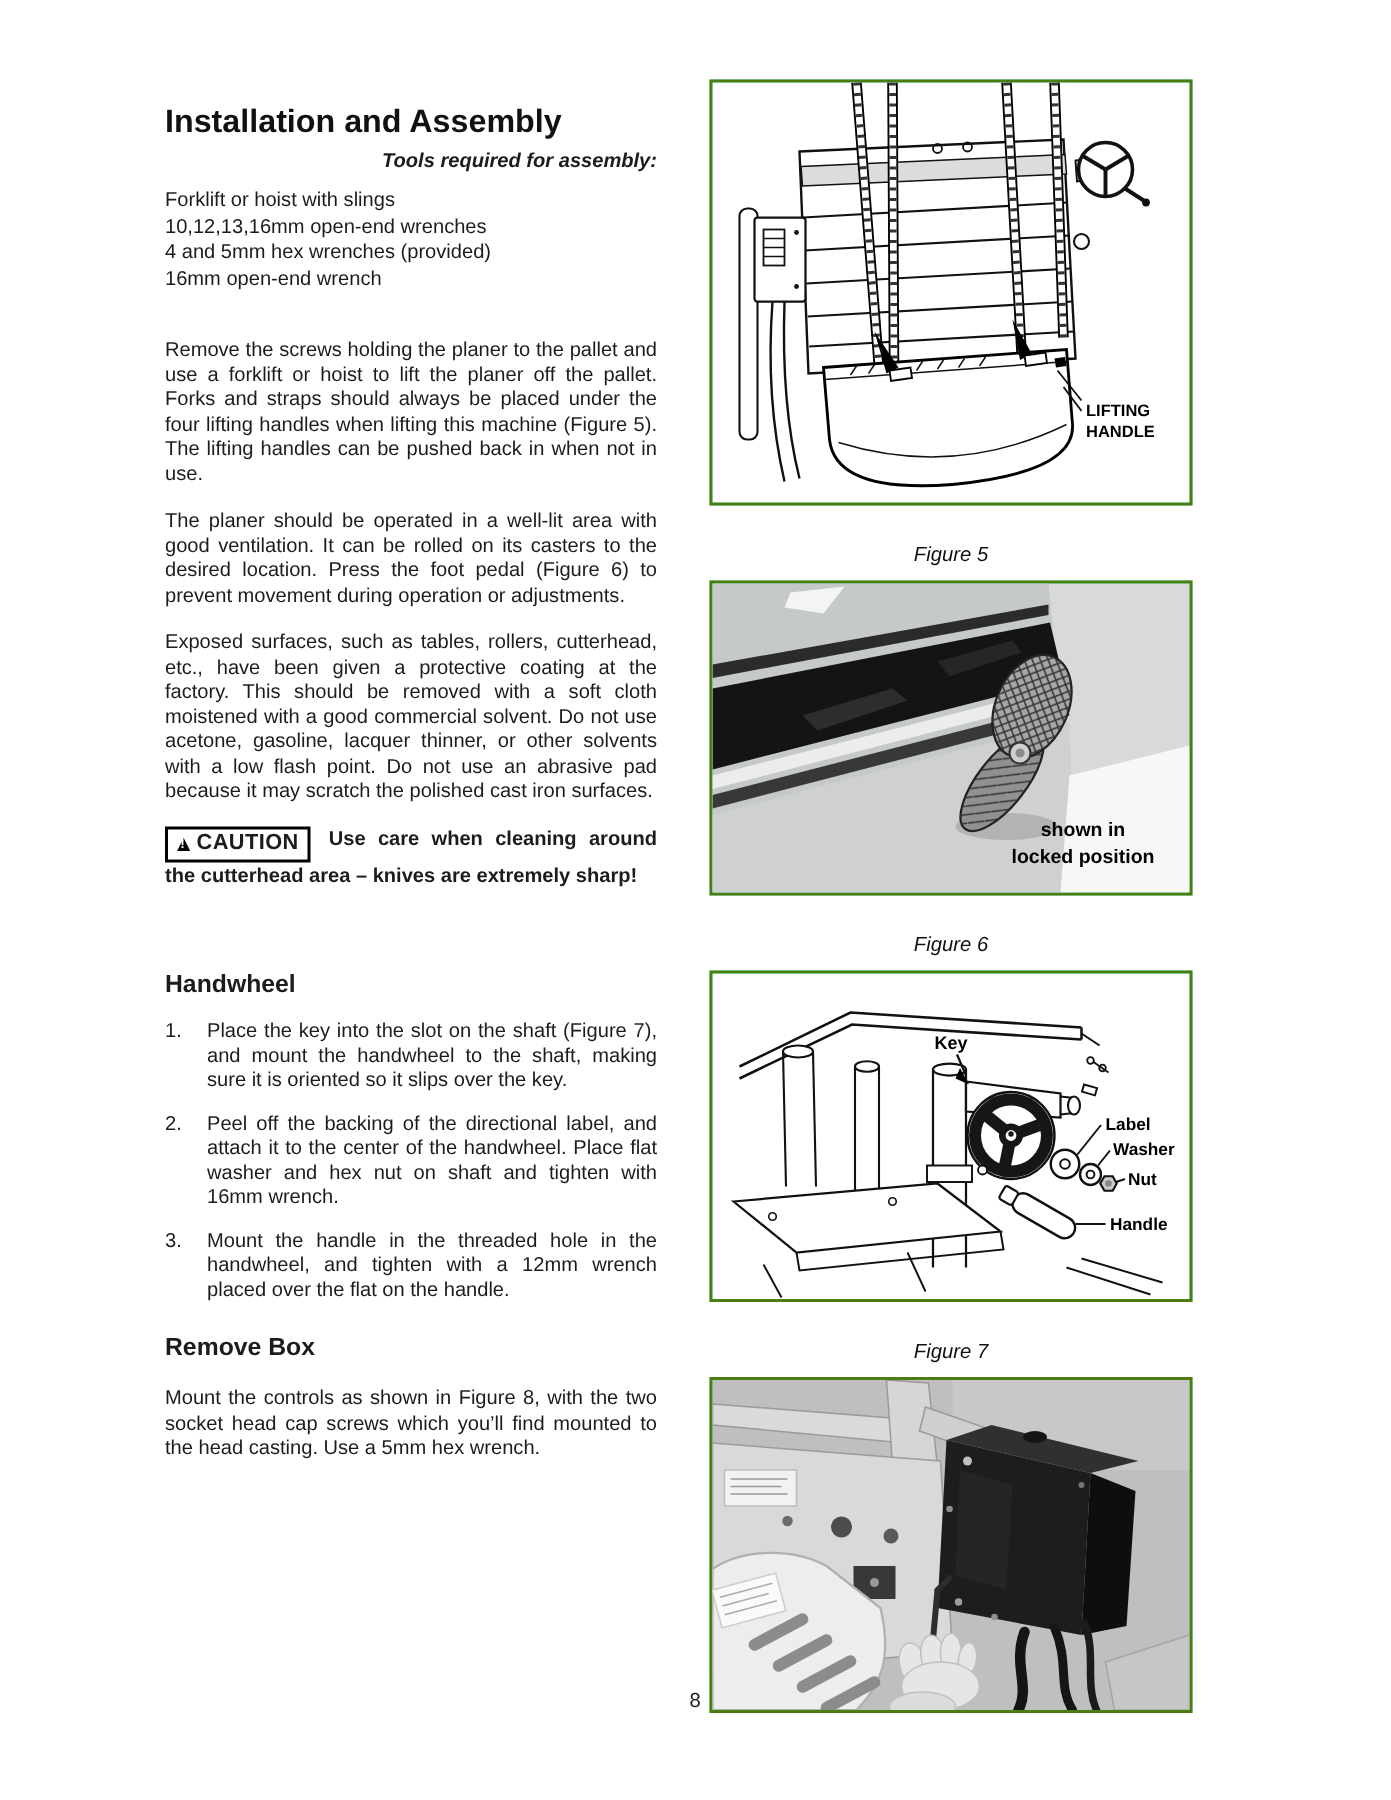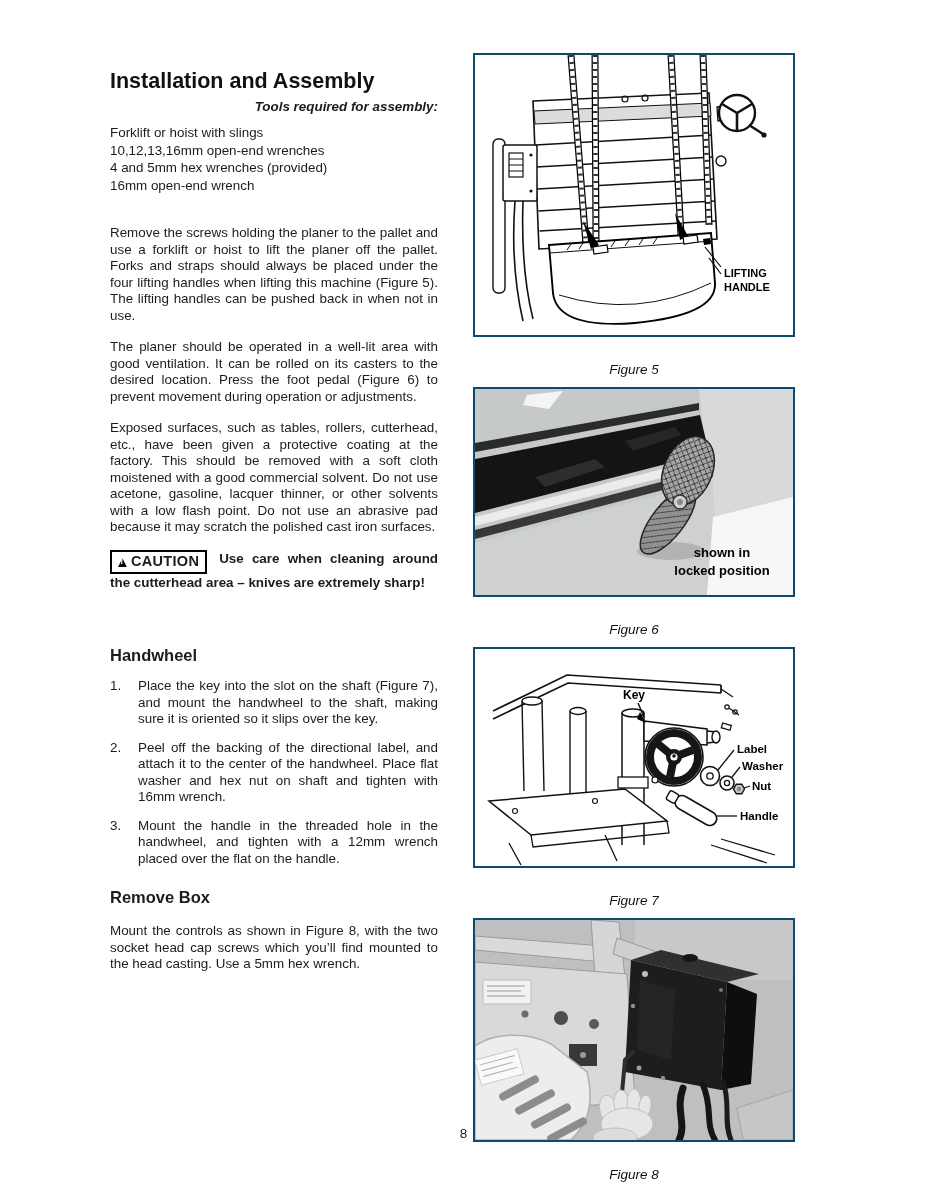--- a/index.html
+++ b/index.html
@@ -29,21 +29,21 @@
   .excl{position:absolute;left:5.2px;top:3.5px;color:#fff;font-size:9px;font-weight:700;line-height:1;}
 
   h2.section{font-size:16.5px;line-height:21px;font-weight:700;margin:0;}
   h2.handwheel{margin-top:54px;}
   h2.starter{margin-top:20px;}
   .step{display:flex;margin-top:12px;font-size:13.4px;line-height:16.5px;}
   .step-num{flex:none;width:28px;}
   .step-text{flex:1;text-align:justify;}
   .starter-text{margin-top:9px;}
 
-  .fig-box{border:2px solid #0c4a6e;background:#5eead4;font-size:0;}
+  .fig-box{border:2px solid #4d7c0f;background:#5eead4;font-size:0;}
   .fig-caption{margin:24px 0 9px 0;text-align:center;font-style:italic;font-size:13.5px;line-height:17px;color:#111;}
   svg text{font-family:"Liberation Sans",sans-serif;}
 
   .page-number{position:absolute;left:0;top:1126px;width:927px;text-align:center;font-size:13.5px;}
 </style>
 </head>
 <body>
 
 <div class="page">
 
@@ -330,18 +330,17 @@
         <g fill="#e6e6e6" stroke="#c0c0c0" stroke-width="1">
           <ellipse cx="134" cy="190" rx="9" ry="15" transform="rotate(-15 134 190)"></ellipse>
           <ellipse cx="147" cy="184" rx="8" ry="14" transform="rotate(-8 147 184)"></ellipse>
           <ellipse cx="159" cy="182" rx="7" ry="13"></ellipse>
           <ellipse cx="170" cy="186" rx="6" ry="11" transform="rotate(8 170 186)"></ellipse>
           <ellipse cx="152" cy="204" rx="26" ry="16"></ellipse>
           <ellipse cx="140" cy="218" rx="22" ry="10" fill="#dcdcdc"></ellipse>
         </g>
       </svg>
     </div>
-    <div class="fig-caption">Figure 8</div>
 
   </div>
 
   <div class="page-number">8</div>
 </div>
 
 </body></html>

